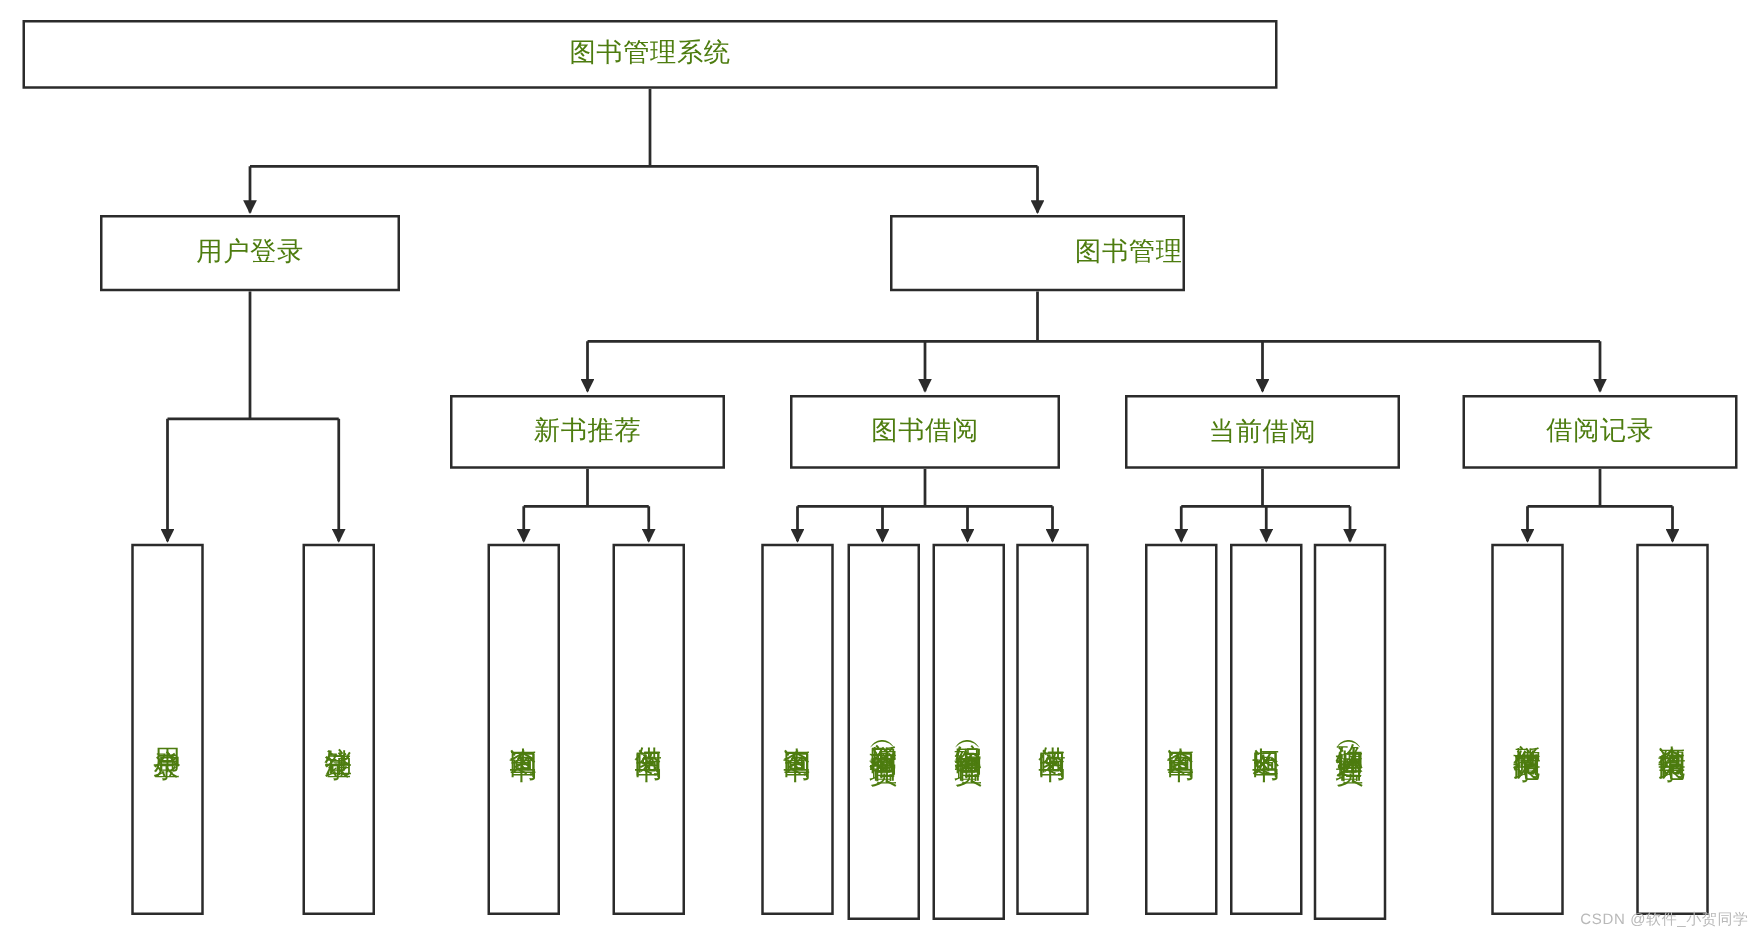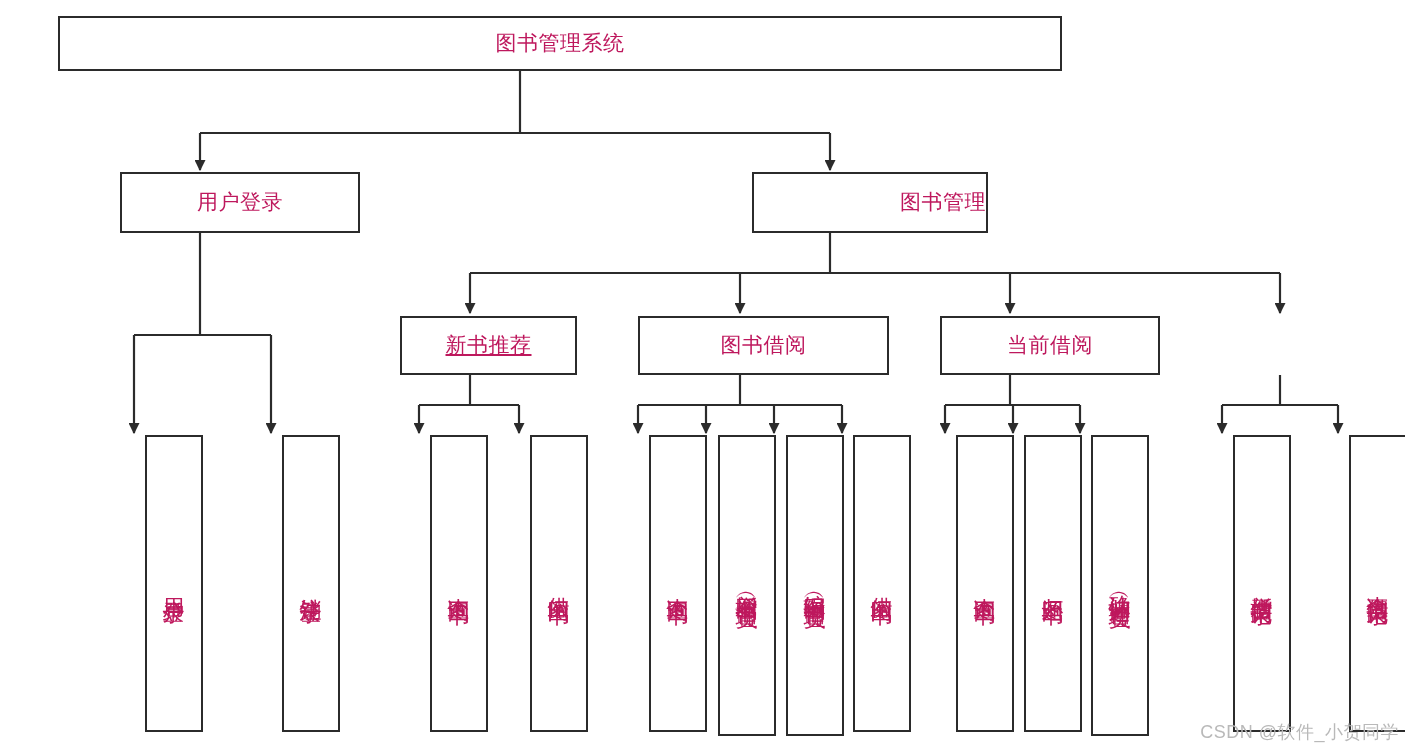--- a/index.html
+++ b/index.html
@@ -27,24 +27,23 @@
     pointer-events: none;
   }
   .node {
     position: absolute;
     box-sizing: border-box;
     background: #ffffff;
     border: 2px solid #2b2b2b;
     display: flex;
     align-items: center;
     justify-content: center;
-    color: #be185d;
+    color: #4d7c0f;
     line-height: 1.05;
     text-align: center;
-    margin-left: 40px;
   }
   .node.horiz {
     font-size: 21px;
     letter-spacing: 0.5px;
   }
   .node.vert {
     writing-mode: vertical-rl;
     text-orientation: upright;
     font-size: 22px;
     padding: 4px 0;
@@ -55,21 +54,21 @@
     text-orientation: upright;
     display: block;
   }
   .node.horiz .nlabel {
     display: block;
   }
   #watermark {
     position: absolute;
     right: 6px;
     bottom: 3px;
-    font-size: 18px;
+    font-size: 12px;
     color: #b9b9b9;
     letter-spacing: 0.5px;
     white-space: nowrap;
     font-family: "Liberation Sans", "DejaVu Sans", sans-serif;
   }
 </style>
 </head>
 <body>
 
 <div id="diagram-root">
@@ -131,29 +130,32 @@
     <span class="nlabel">图书管理系统</span>
   </div>
 
   <div class="node horiz" style="left:80px; top:172px; width:240px; height:61px;">
     <span class="nlabel">用户登录</span>
   </div>
   <div class="node horiz" style="left:712px; top:172px; width:236px; height:61px;justify-content:flex-end;">
     <span class="nlabel">图书管理</span>
   </div>
 
-  <div class="node horiz" style="left:360px; top:316px; width:177px; height:59px;text-decoration:underline;">
+  <div class="node horiz" style="left:360px; top:316px; width:220px; height:59px;">
     <span class="nlabel">新书推荐</span>
   </div>
-  <div class="node horiz" style="left:598px; top:316px; width:251px; height:59px;">
+  <div class="node horiz" style="left:632px; top:316px; width:216px; height:59px;">
     <span class="nlabel">图书借阅</span>
   </div>
   <div class="node horiz" style="left:900px; top:316px; width:220px; height:59px;font-family:Liberation Serif, serif;">
     <span class="nlabel">当前借阅</span>
   </div>
+  <div class="node horiz" style="left:1170px; top:316px; width:220px; height:59px;">
+    <span class="nlabel">借阅记录</span>
+  </div>
 
   <div class="node vert" style="left:105px; top:435px; width:58px; height:297px;">
     <span class="nlabel">用户登录</span>
   </div>
   <div class="node vert" style="left:242px; top:435px; width:58px; height:297px;">
     <span class="nlabel">注销登录</span>
   </div>
 
   <div class="node vert" style="left:390px; top:435px; width:58px; height:297px;">
     <span class="nlabel">查询图书</span>

